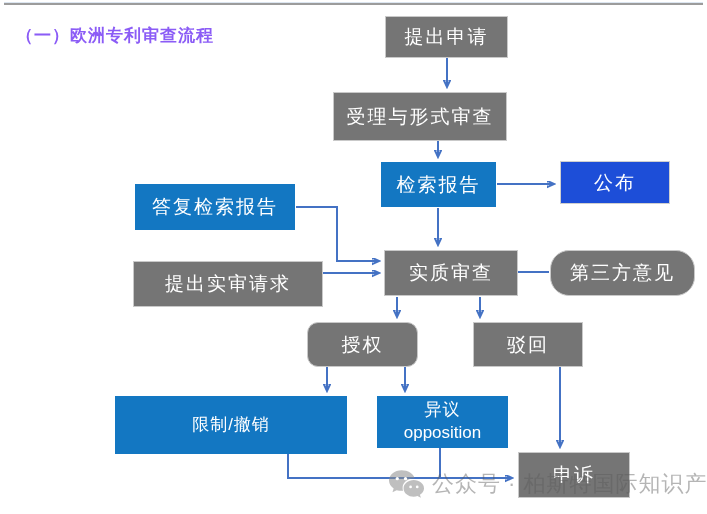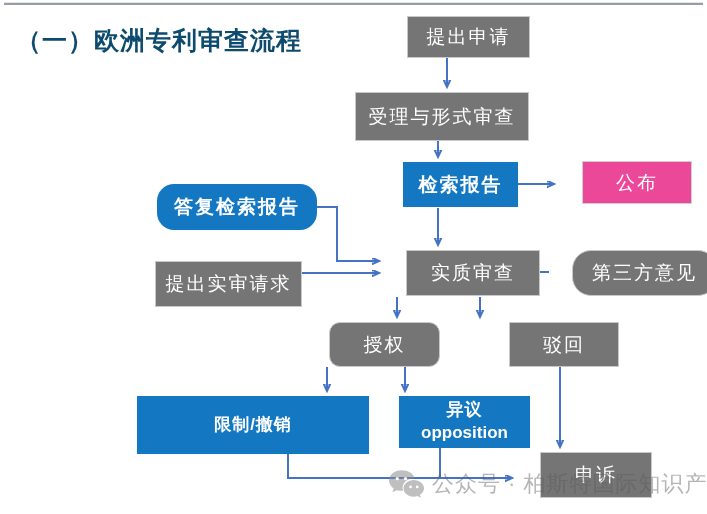--- a/index.html
+++ b/index.html
@@ -19,47 +19,46 @@
     left: 4px; top: 2px;
     width: 699px; height: 2px;
     background: #9c9c9c;
     border-top: 1px solid #dce6f1;
   }
   .slide-title {
     position: absolute;
     left: 16px; top: 24px;
     font-family: Liberation Serif, serif;
     font-weight: bold;
-    font-size: 25px;
-    color: #0c4a6e;
+    font-size: 17px;
+    color: #8b5cf6;
     letter-spacing: 1px;
     white-space: nowrap;
   }
   .node {
     position: absolute;
     display: flex;
     flex-direction: column;
     align-items: center;
     justify-content: center;
     color: #ffffff;
     text-align: center;
     line-height: 1.25;
     box-sizing: border-box;
-    margin-left: 22px;
   }
   .node .lbl {
     font-size: 19px;
     letter-spacing: 2px;
     white-space: nowrap;
   }
   .node.two .lbl { font-size: 17px; letter-spacing: 1px; line-height: 1.35; }
   .node.two .lbl.en { letter-spacing: 0; }
   .node.gray  { background: #757575; border: 1px solid #c9c9c9; }
-  .node.gray-light { background: #ec4899; border: 1px solid #cfcfcf; }
-  .node.blue  { background: #1377c2; font-weight: bold; }
+  .node.gray-light { background: #1d4ed8; border: 1px solid #cfcfcf; }
+  .node.blue  { background: #1377c2; }
   .connectors {
     position: absolute;
     left: 0; top: 0;
     width: 707px; height: 514px;
     pointer-events: none;
   }
   .connectors path, .connectors line, .connectors polyline {
     stroke: #4472c4;
     stroke-width: 2;
     fill: none;
@@ -120,41 +119,41 @@
   </div>
 
   <div class="node blue" style="left:381px; top:162px; width:115px; height:45px;">
     <span class="lbl">检索报告</span>
   </div>
 
   <div class="node gray-light" style="left:560px; top:161px; width:110px; height:43px;">
     <span class="lbl">公布</span>
   </div>
 
-  <div class="node blue" style="left:135px; top:184px; width:160px; height:46px;border-radius:17px;">
+  <div class="node blue" style="left:135px; top:184px; width:160px; height:46px;">
     <span class="lbl">答复检索报告</span>
   </div>
 
-  <div class="node gray" style="left:133px; top:261px; width:147px; height:46px;">
+  <div class="node gray" style="left:133px; top:261px; width:190px; height:46px;">
     <span class="lbl">提出实审请求</span>
   </div>
 
   <div class="node gray" style="left:384px; top:250px; width:134px; height:46px;">
     <span class="lbl">实质审查</span>
   </div>
 
   <div class="node gray" style="left:550px; top:250px; width:145px; height:46px;border-radius:19px;">
     <span class="lbl">第三方意见</span>
   </div>
 
   <div class="node gray" style="left:307px; top:322px; width:111px; height:45px;border-radius:11px;">
     <span class="lbl">授权</span>
   </div>
 
-  <div class="node gray" style="left:487px; top:322px; width:110px; height:45px;">
+  <div class="node gray" style="left:473px; top:322px; width:110px; height:45px;">
     <span class="lbl">驳回</span>
   </div>
 
   <div class="node blue two" style="left:115px; top:396px; width:232px; height:58px;">
     <span class="lbl">限制/撤销</span>
   </div>
 
   <div class="node blue two" style="left:377px; top:396px; width:131px; height:52px;">
     <span class="lbl">异议</span>
     <span class="lbl en">opposition</span>

